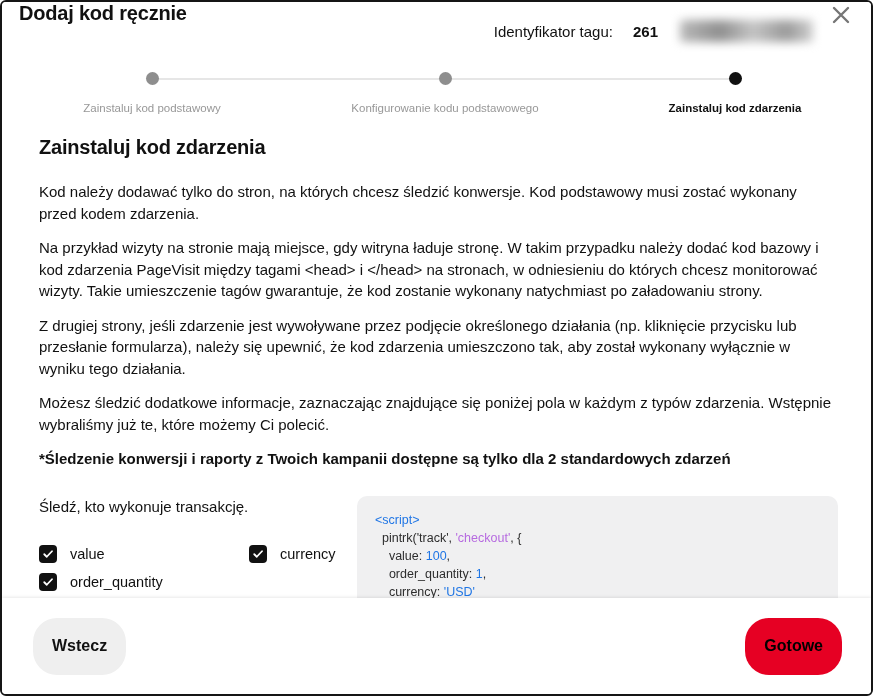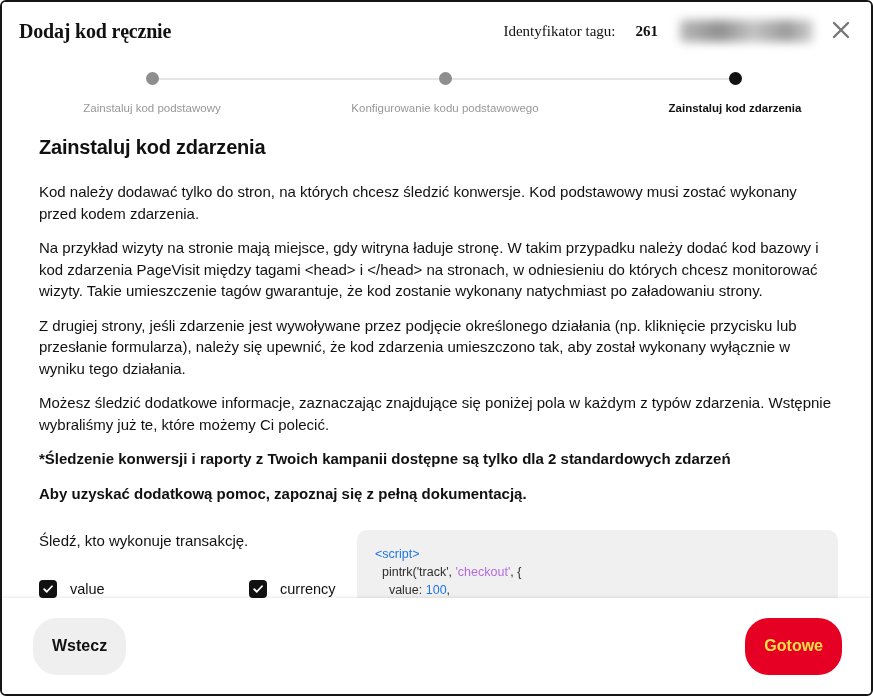--- a/index.html
+++ b/index.html
@@ -3,21 +3,21 @@
 <meta charset="utf-8">
 <style>
   * { box-sizing: border-box; margin: 0; padding: 0; }
   html, body { width: 873px; height: 696px; overflow: hidden; background: #fff;
     font-family: "Liberation Sans", sans-serif; color: #111; }
   .dialog { position: absolute; inset: 0; width: 873px; height: 696px;
     border: 2px solid #151515; border-radius: 6px; background: #fff; overflow: hidden; }
 
   
   .hdr { position: absolute; top: 0; left: 0; right: 0; height: 58px; z-index: 3;
-    display: flex; align-items: center; padding: 0 16px 0 17px; background: #fff; font-family: Liberation Serif, serif; }
+    display: flex; padding: 0 16px 0 17px; background: #fff; }
   .hdr h1 { font-size: 20px; font-weight: 700; letter-spacing: -0.2px; flex: 1; }
   .tagid { display: flex; align-items: center; font-size: 15px; white-space: nowrap; gap: 20px; }
   .tagid b { font-weight: 700; }
   .blurbox { width: 133px; height: 22px; margin-left: 2px; border-radius: 3px;
     background: linear-gradient(90deg,#b9b9b9,#8f8f8f 30%,#c4c4c4 55%,#9a9a9a 80%,#cfcfcf);
     filter: blur(5px); }
   .closebtn { margin-left: 14px; width: 28px; height: 28px; border: none; background: transparent;
     cursor: pointer; display: flex; align-items: center; justify-content: center; }
 
   
@@ -58,21 +58,21 @@
   .tok-blue { color: #2076e5; }
   .tok-purple { color: #b66ae0; }
 
   
   .ftr { position: absolute; left: 0; right: 0; bottom: 0; height: 96px; z-index: 4;
     background: #fff; display: flex; align-items: center; padding: 0 29px 0 31px;
     box-shadow: 0 -1px 3px rgba(0,0,0,0.09); }
   .btn { border: none; border-radius: 24px; height: 57px; padding: 0 19px;
     font-family: "Liberation Sans", sans-serif; font-size: 16px; font-weight: 700; cursor: pointer; }
   .btn-back { background: #efefef; color: #111; }
-  .btn-done { background: #e60023; color: #fde047; margin-left: auto; }
+  .btn-done { background: #e60023; color: #000000; margin-left: auto; }
 </style>
 </head>
 <body>
 
 <div class="dialog">
 
   <div class="hdr">
     <h1>Dodaj kod ręcznie</h1>
     <div class="tagid">
       <span>Identyfikator tagu: </span>
@@ -104,21 +104,20 @@
     </div>
   </div>
 
   <main class="content">
     <h2>Zainstaluj kod zdarzenia</h2>
     <p>Kod należy dodawać tylko do stron, na których chcesz śledzić konwersje. Kod podstawowy musi zostać wykonany przed kodem zdarzenia.</p>
     <p>Na przykład wizyty na stronie mają miejsce, gdy witryna ładuje stronę. W takim przypadku należy dodać kod bazowy i kod zdarzenia PageVisit między tagami &lt;head&gt; i &lt;/head&gt; na stronach, w odniesieniu do których chcesz monitorować wizyty. Takie umieszczenie tagów gwarantuje, że kod zostanie wykonany natychmiast po załadowaniu strony.</p>
     <p>Z drugiej strony, jeśli zdarzenie jest wywoływane przez podjęcie określonego działania (np. kliknięcie przycisku lub przesłanie formularza), należy się upewnić, że kod zdarzenia umieszczono tak, aby został wykonany wyłącznie w wyniku tego działania.</p>
     <p>Możesz śledzić dodatkowe informacje, zaznaczając znajdujące się poniżej pola w każdym z typów zdarzenia. Wstępnie wybraliśmy już te, które możemy Ci polecić.</p>
     <p class="bold">*Śledzenie konwersji i raporty z Twoich kampanii dostępne są tylko dla 2 standardowych zdarzeń</p>
-    <p class="bold">Aby uzyskać dodatkową pomoc, zapoznaj się z pełną dokumentacją.</p>
 
     <section class="event">
       <div class="ev-left">
         <p class="sub">Śledź, kto wykonuje transakcję.</p>
         <div class="checks">
           <label class="check">
             <span class="cbox">
               <svg width="12" height="12" viewBox="0 0 24 24">
                   <path d="M4.5 12.5l5 5 10.5-11" stroke="#fff" stroke-width="3.6" fill="none" stroke-linecap="round" stroke-linejoin="round"></path>
                 </svg>

